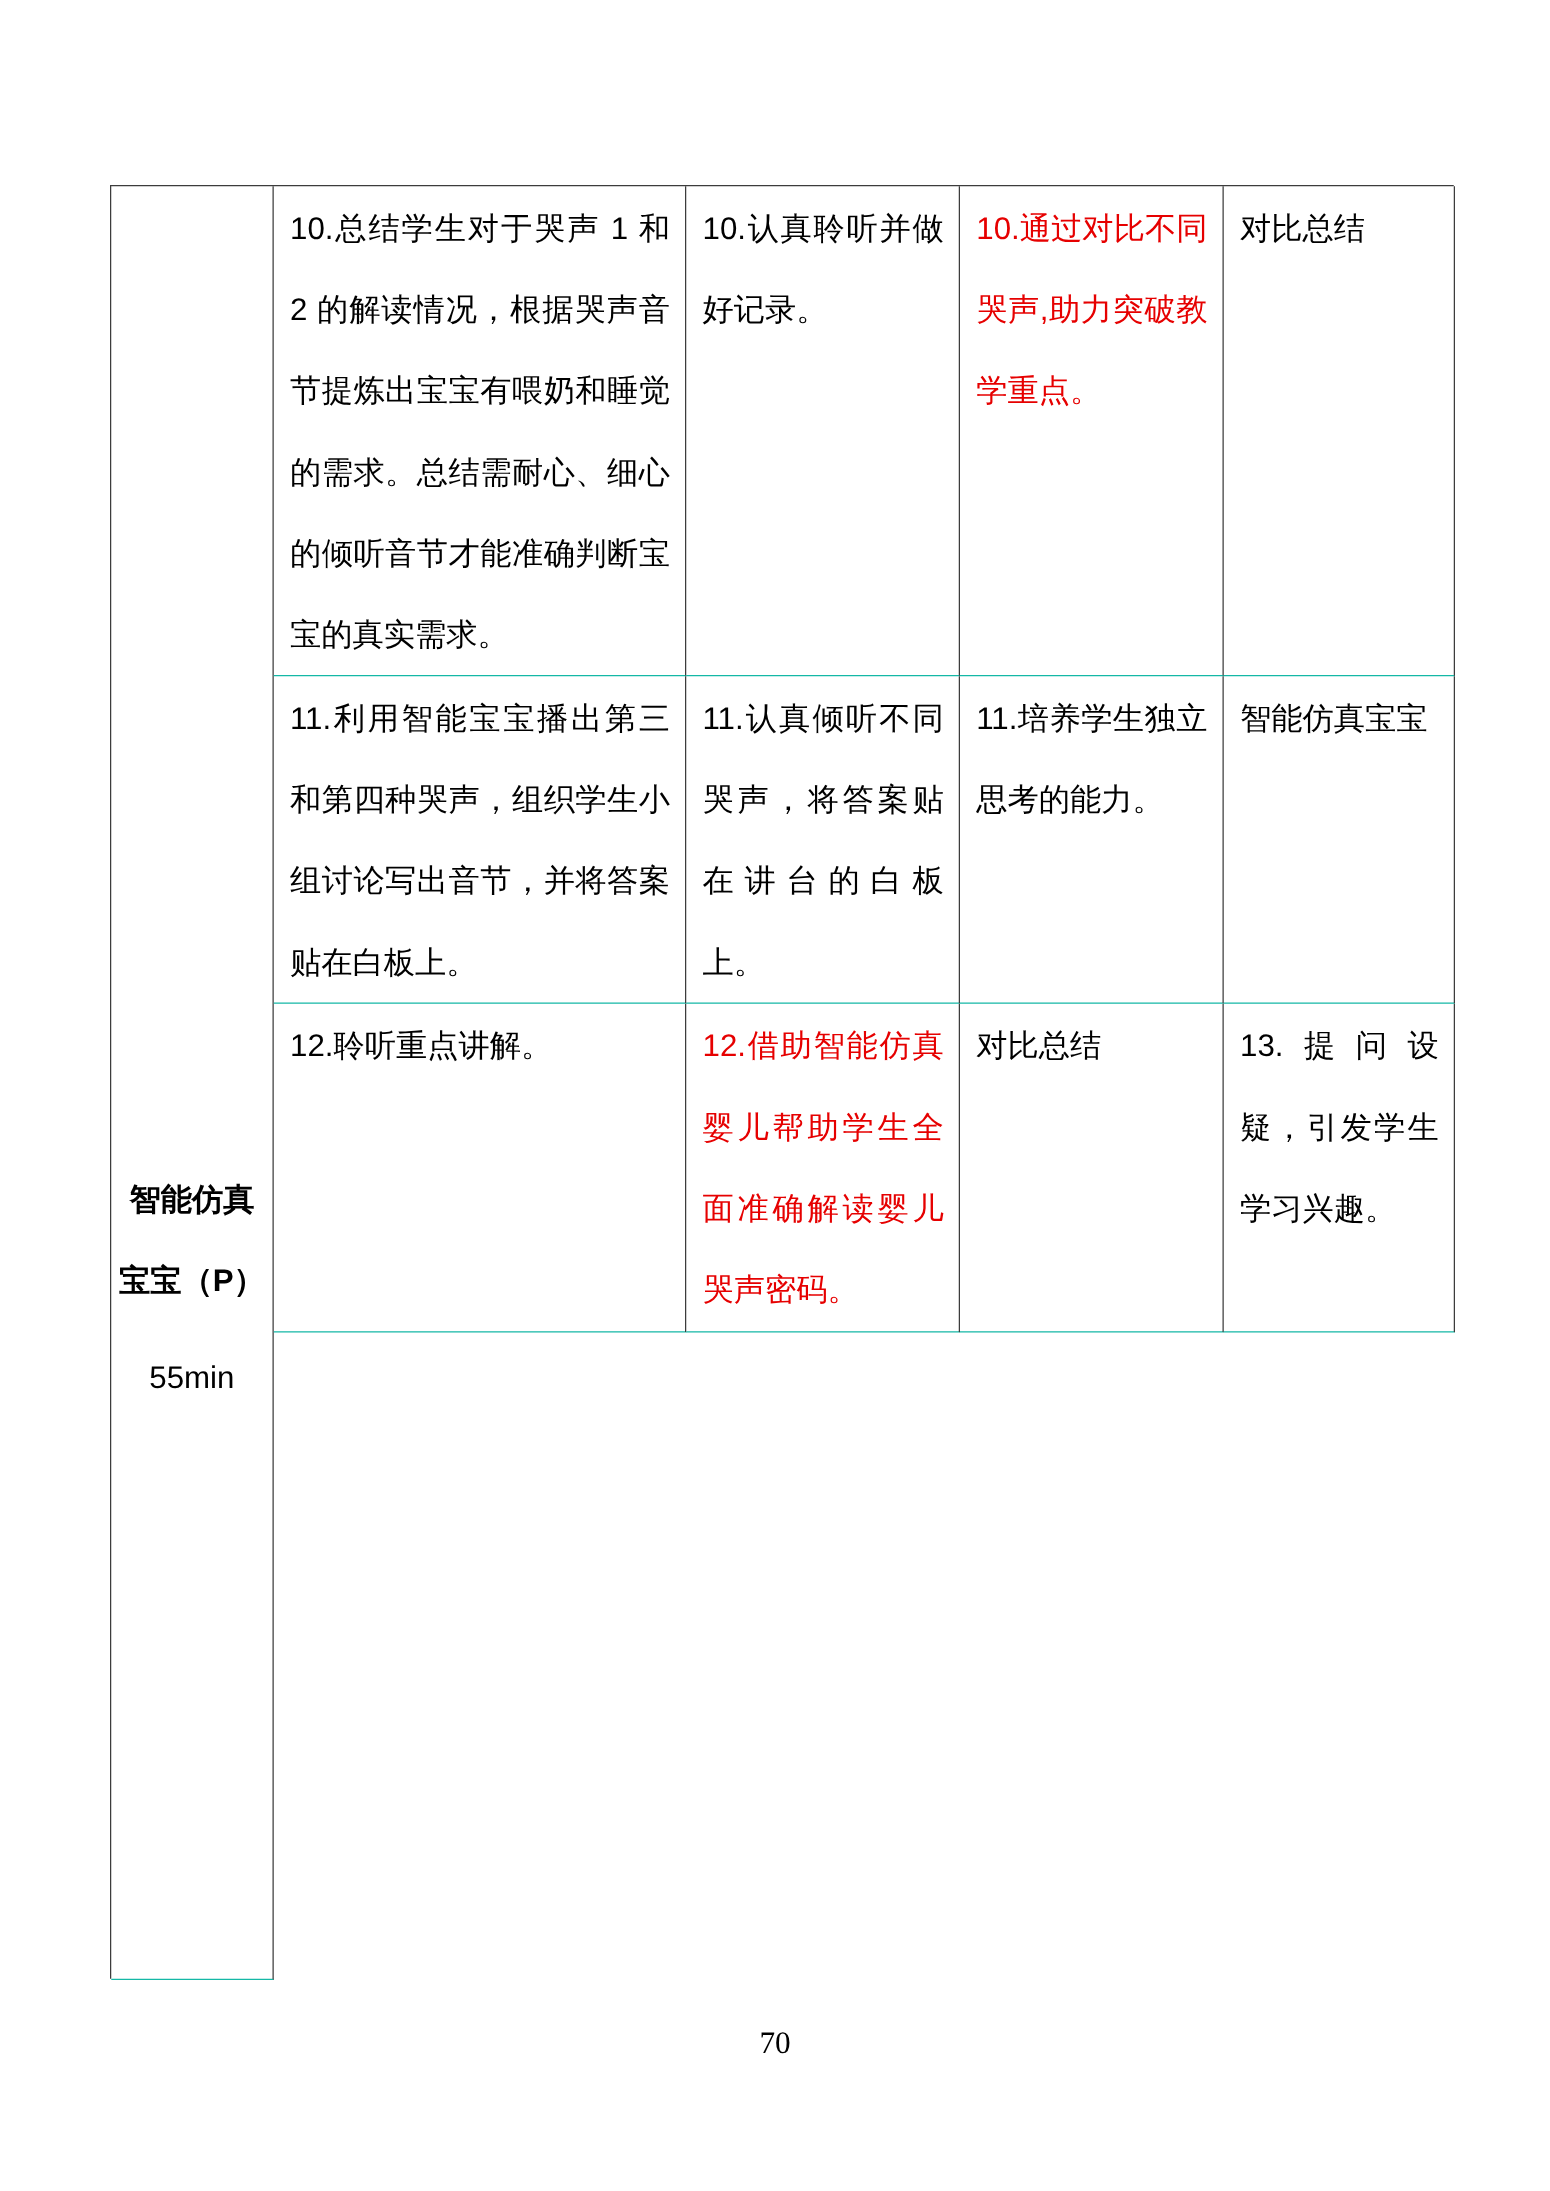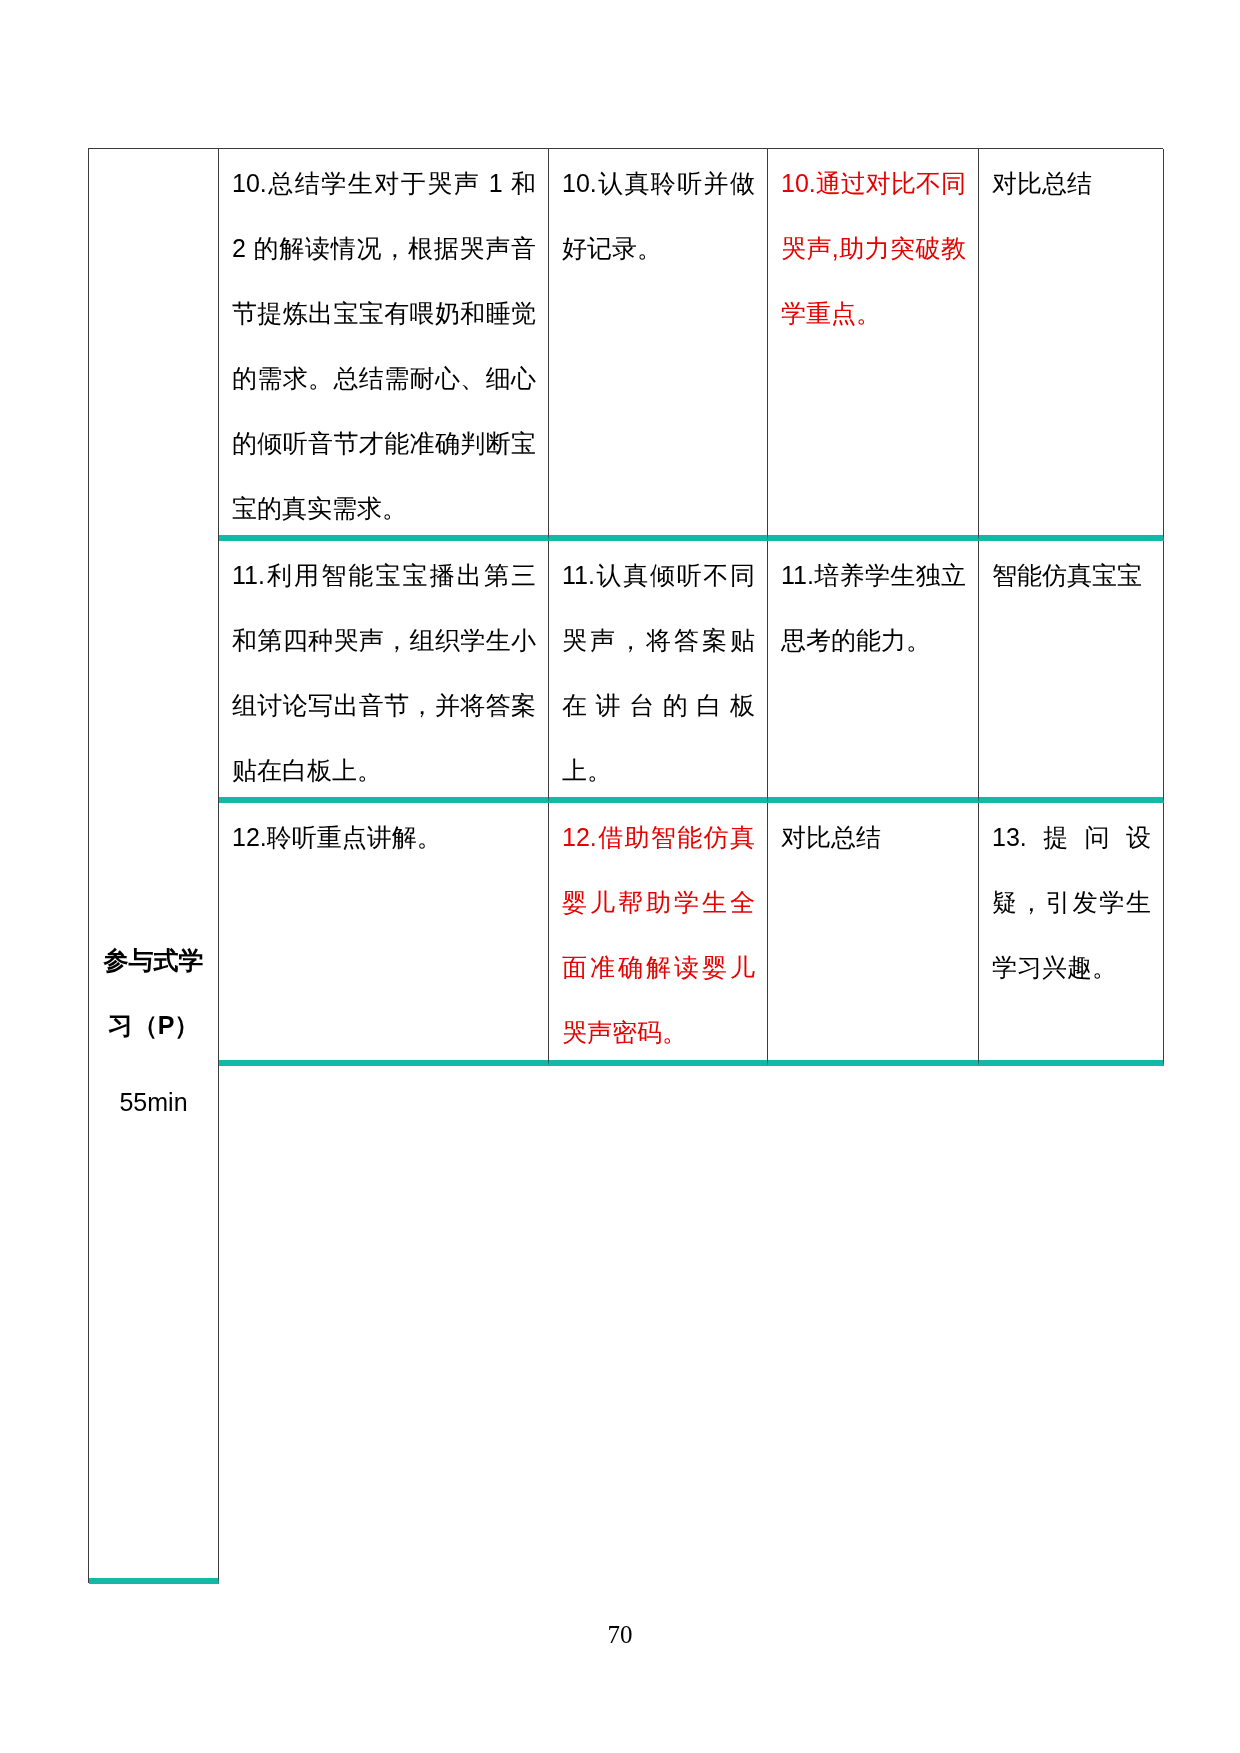--- a/index.html
+++ b/index.html
@@ -25,21 +25,21 @@
     display: grid;
     grid-template-columns: 130px 330px 219px 211px 185px;
     grid-template-rows: 392px 262px 263px 518px;
     border-top: 1px solid #3c3c3c;
     border-left: 1px solid #3c3c3c;
     box-sizing: border-box;
   }
   .cell {
     box-sizing: border-box;
     border-right: 1px solid #3c3c3c;
-    border-bottom: 6px solid #14b8a6;
+    border-bottom: 1px solid #14b8a6;
     padding: 2px 12px 0 13px;
     font-size: 25px;
     line-height: 65px;
     text-align: justify;
     overflow: hidden;
     color: #000000;
   }
   .phase-cell {
     grid-column: 1;
     grid-row: 1 / 5;
@@ -69,21 +69,21 @@
   }
 </style>
 </head>
 <body>
 
 <div class="page">
 
   <div class="lesson-table">
 
     <div class="cell phase-cell">
-      <div>参与式学习（P）</div>
+      <div>智能仿真宝宝（P）</div>
       <div class="phase-duration">55min</div>
     </div>
 
     <div class="cell">10.总结学生对于哭声 1 和 2 的解读情况，根据哭声音节提炼出宝宝有喂奶和睡觉的需求。总结需耐心、细心的倾听音节才能准确判断宝宝的真实需求。</div>
     <div class="cell">10.认真聆听并做好记录。</div>
     <div class="cell red">10.通过对比不同哭声,助力突破教学重点。</div>
     <div class="cell">对比总结</div>
 
     <div class="cell">11.利用智能宝宝播出第三和第四种哭声，组织学生小组讨论写出音节，并将答案贴在白板上。</div>
     <div class="cell">11.认真倾听不同哭声，将答案贴在讲台的白板上。</div>

